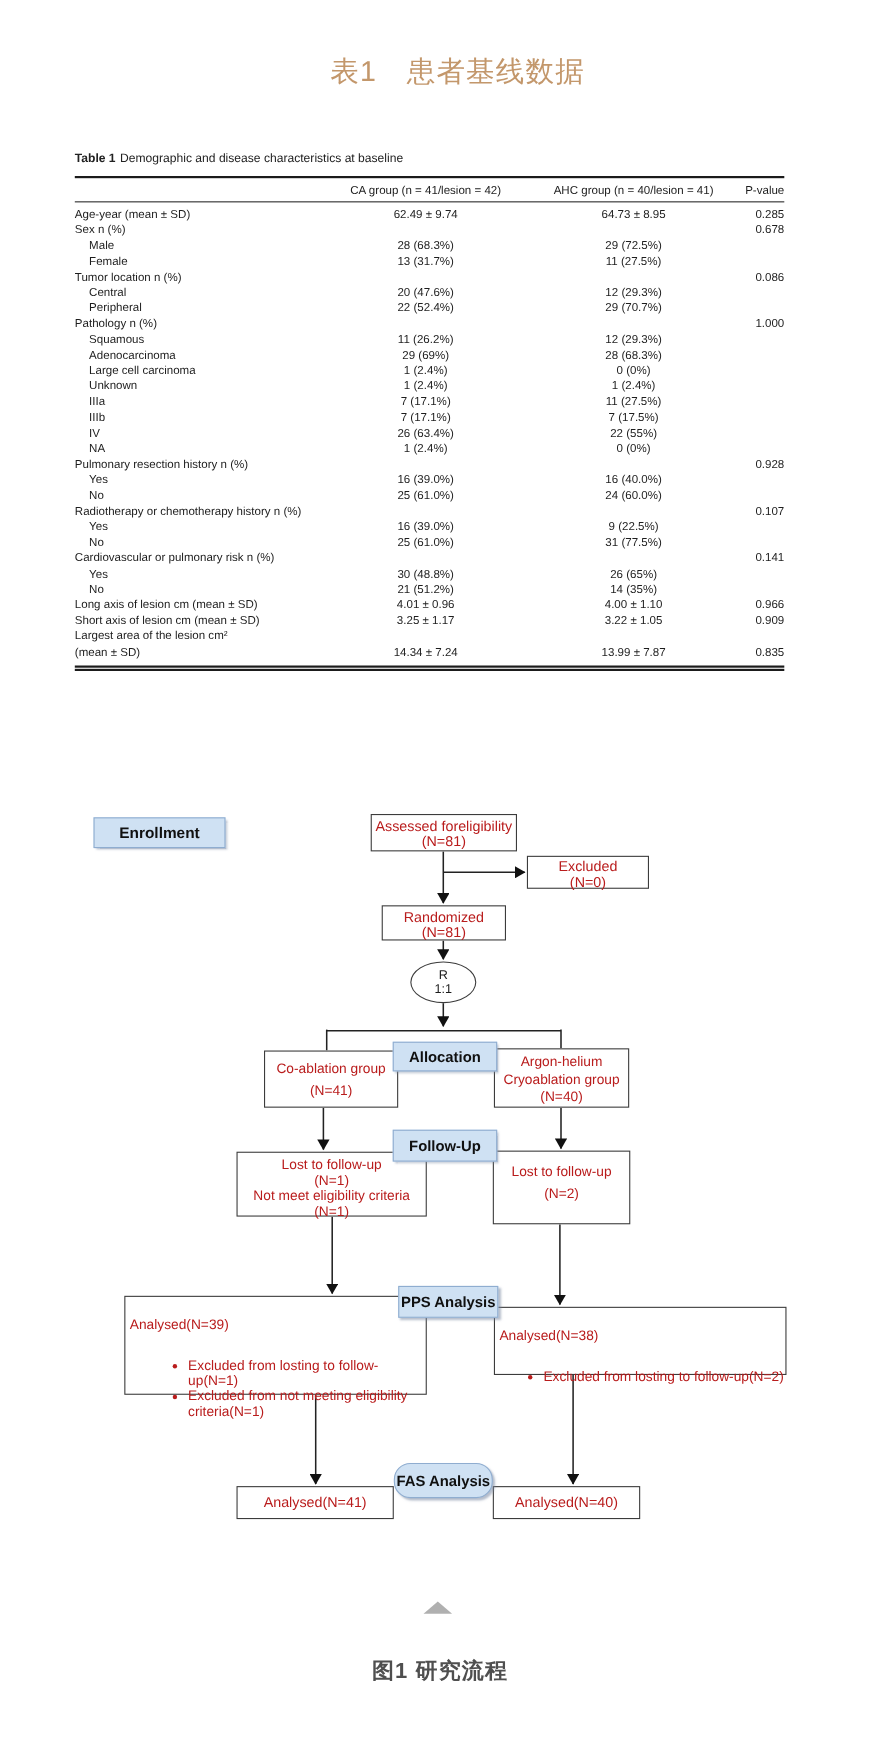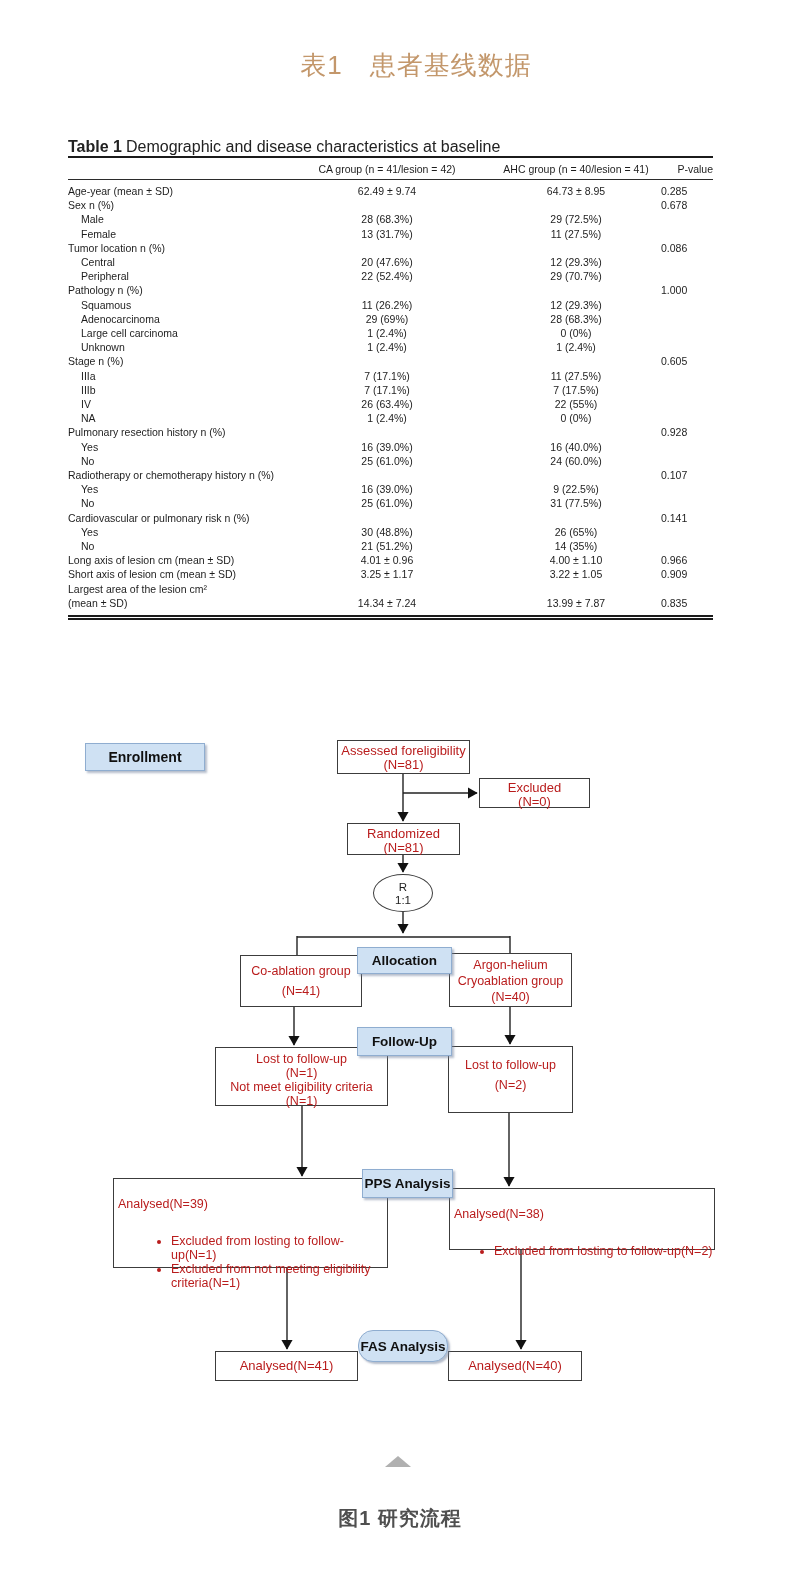--- a/index.html
+++ b/index.html
@@ -9,35 +9,35 @@
     overflow:hidden;
   }
   
   .page-title{
     position:absolute;top:44px;left:0;width:800px;margin:4px;
     text-align:center;font-size:26px;font-weight:normal;
     color:var(--title-color,#c3976b);letter-spacing:1px;padding-left:12px;
   }
   
   .table-wrap{position:absolute;left:68px;top:138px;width:645px;font-size:10.5px;}
-  .tbl-caption{font-size:16px;color:#222;}
+  .tbl-caption{font-size:11px;margin-bottom:10px;color:#222;}
   .tbl-caption .cap-label{font-weight:bold;margin-right:4px;}
   .tgrid{display:grid;grid-template-columns:215px 208px 170px 52px;align-items:end;}
   .tbl-header{
     border-top:2.5px solid #1b1b1b;border-bottom:1.5px solid #2b2b2b;
     padding:5px 0 4px;
   }
   .tbl-header .c-ca,.tbl-header .c-ahc{text-align:center;}
   .tbl-header .c-p{text-align:right;}
   .tbl-body{border-bottom:5px double #1b1b1b;padding:4px 0 5px;}
   .trow{line-height:14.2px;}
   .trow .c-label{white-space:pre-line;}
   .trow.indent .c-label{padding-left:13px;}
   .trow .c-ca,.trow .c-ahc{text-align:center;}
-  .trow .c-p{}
+  .trow .c-p{text-align:right;}
   
   .flow-svg{position:absolute;left:0;top:0;width:800px;height:1587px;pointer-events:none;z-index:0;}
   .fbox{
     position:absolute;box-sizing:border-box;background:#ffffff;
     border:1.5px solid var(--box-border,#3c3c3c);
     font-size:12.5px;color:#b91c1c;text-align:center;white-space:pre-line;z-index:1;
   }
   .stage{
     position:absolute;box-sizing:border-box;z-index:2;
     background:var(--stage-fill,#cfe1f3);border:1px solid var(--stage-border,#8fadd0);
@@ -144,26 +144,20 @@
         <div class="c-label">Large cell carcinoma</div>
         <div class="c-ca">1 (2.4%)</div>
         <div class="c-ahc">0 (0%)</div>
         <div class="c-p"></div>
       </div>
       <div class="tgrid trow indent">
         <div class="c-label">Unknown</div>
         <div class="c-ca">1 (2.4%)</div>
         <div class="c-ahc">1 (2.4%)</div>
         <div class="c-p"></div>
-      </div>
-      <div class="tgrid trow">
-        <div class="c-label">Stage n (%)</div>
-        <div class="c-ca"></div>
-        <div class="c-ahc"></div>
-        <div class="c-p">0.605</div>
       </div>
       <div class="tgrid trow indent">
         <div class="c-label">IIIa</div>
         <div class="c-ca">7 (17.1%)</div>
         <div class="c-ahc">11 (27.5%)</div>
         <div class="c-p"></div>
       </div>
       <div class="tgrid trow indent">
         <div class="c-label">IIIb</div>
         <div class="c-ca">7 (17.1%)</div>

